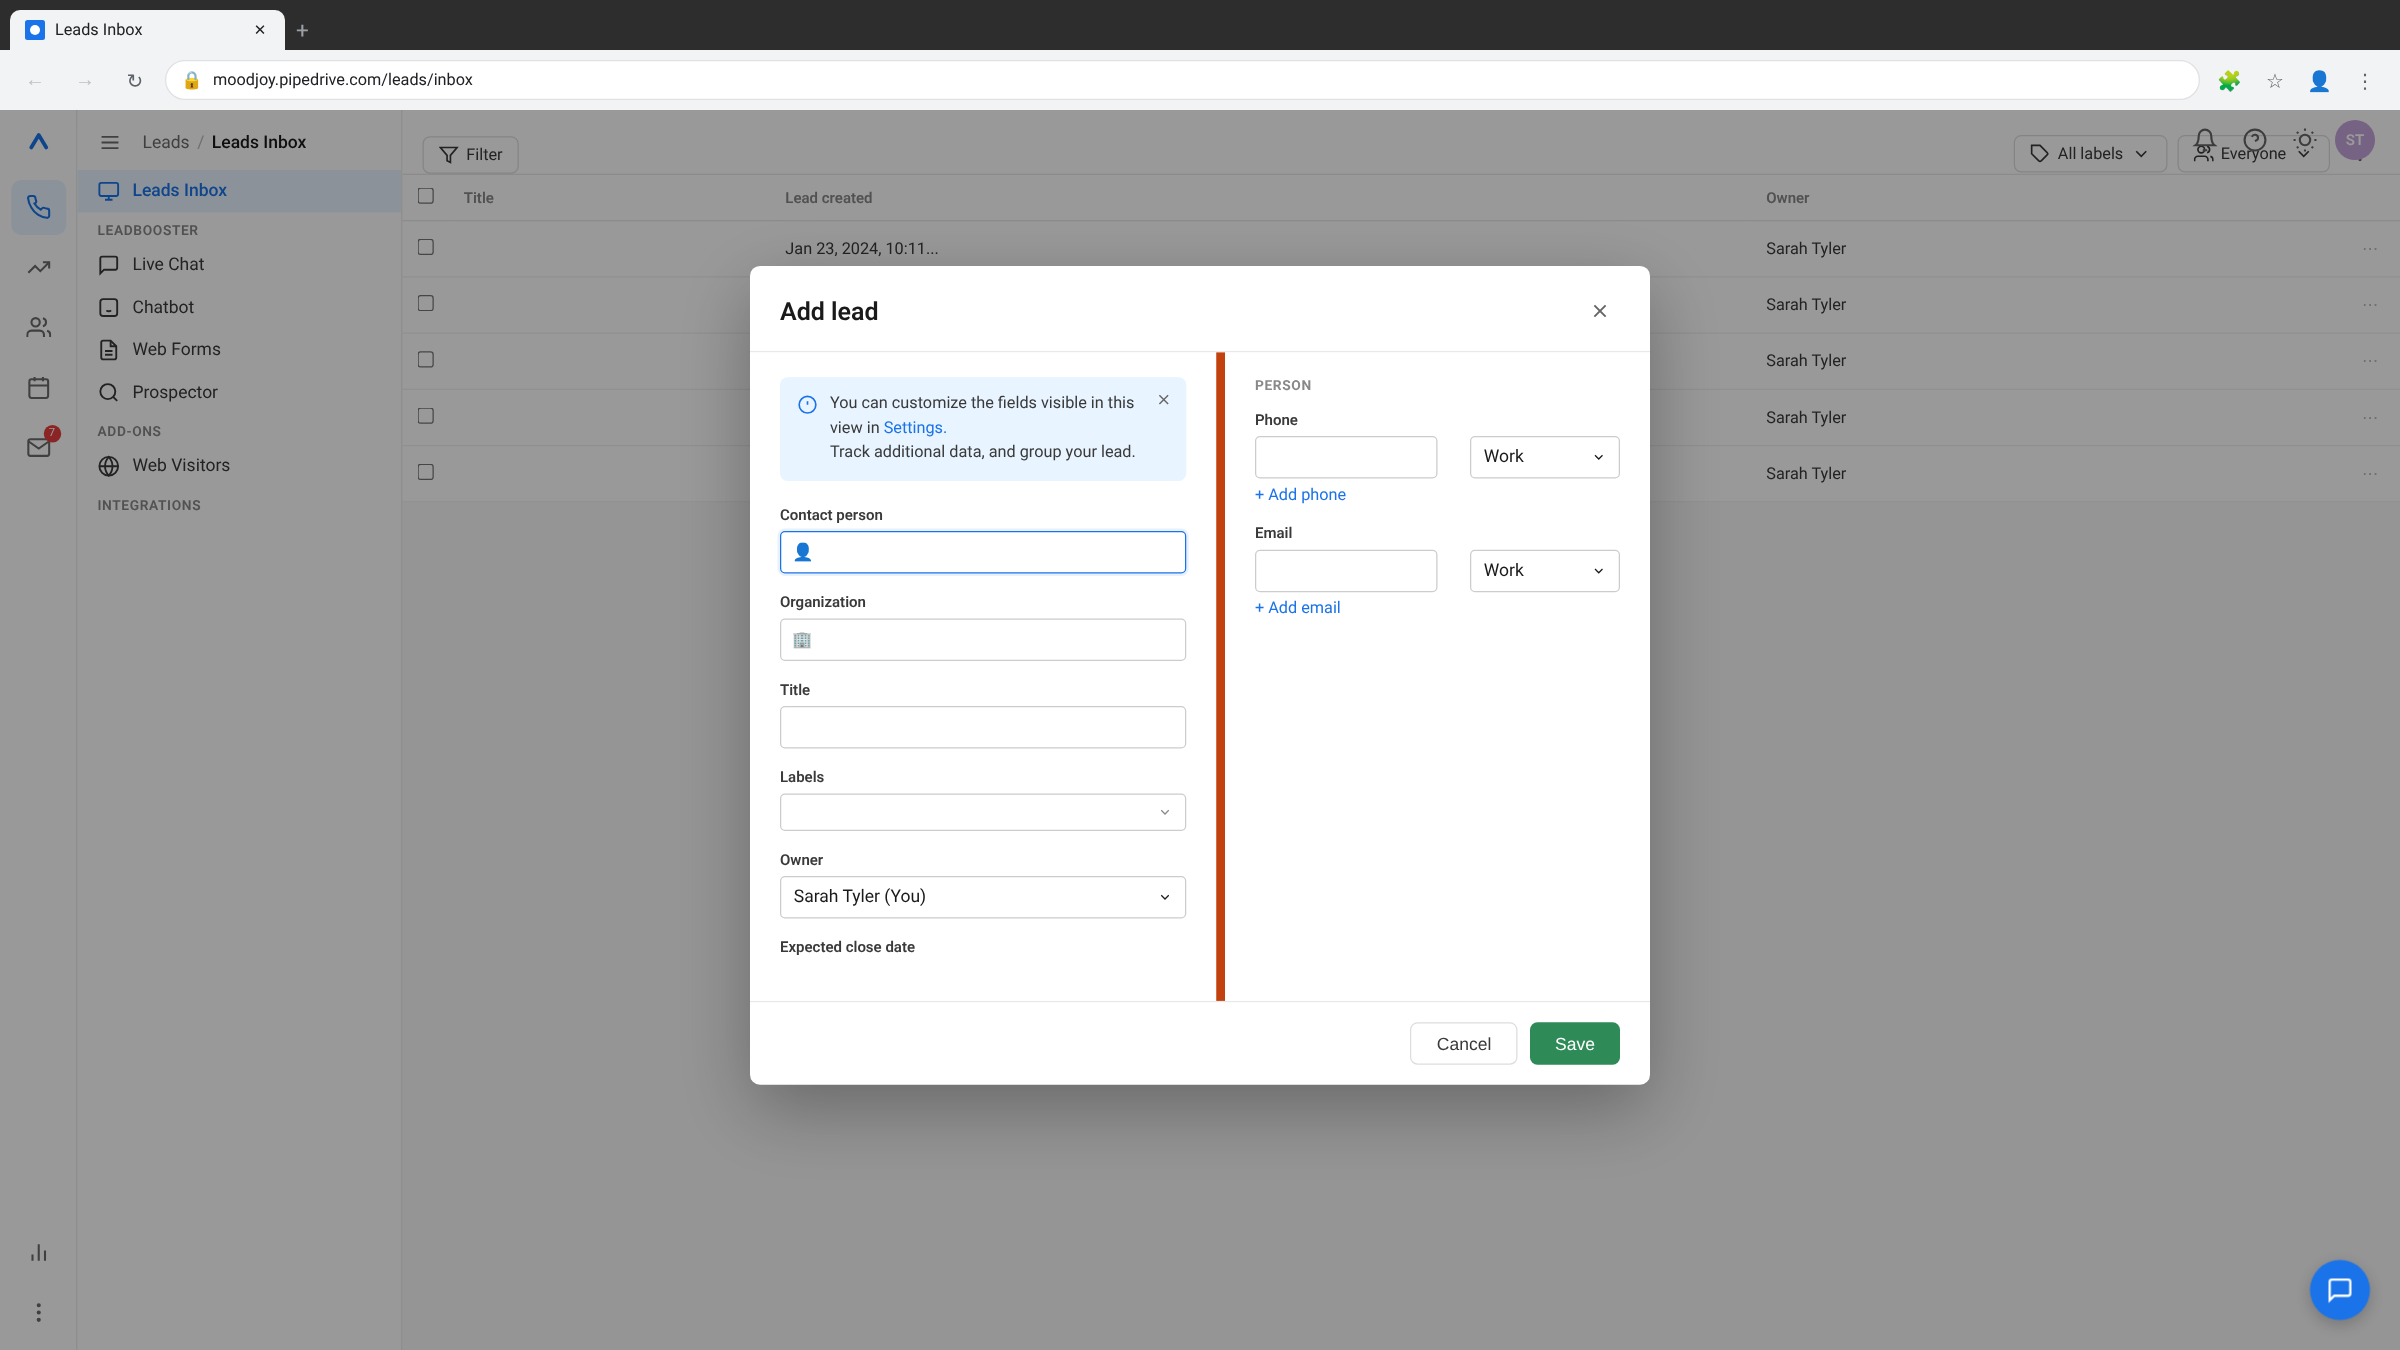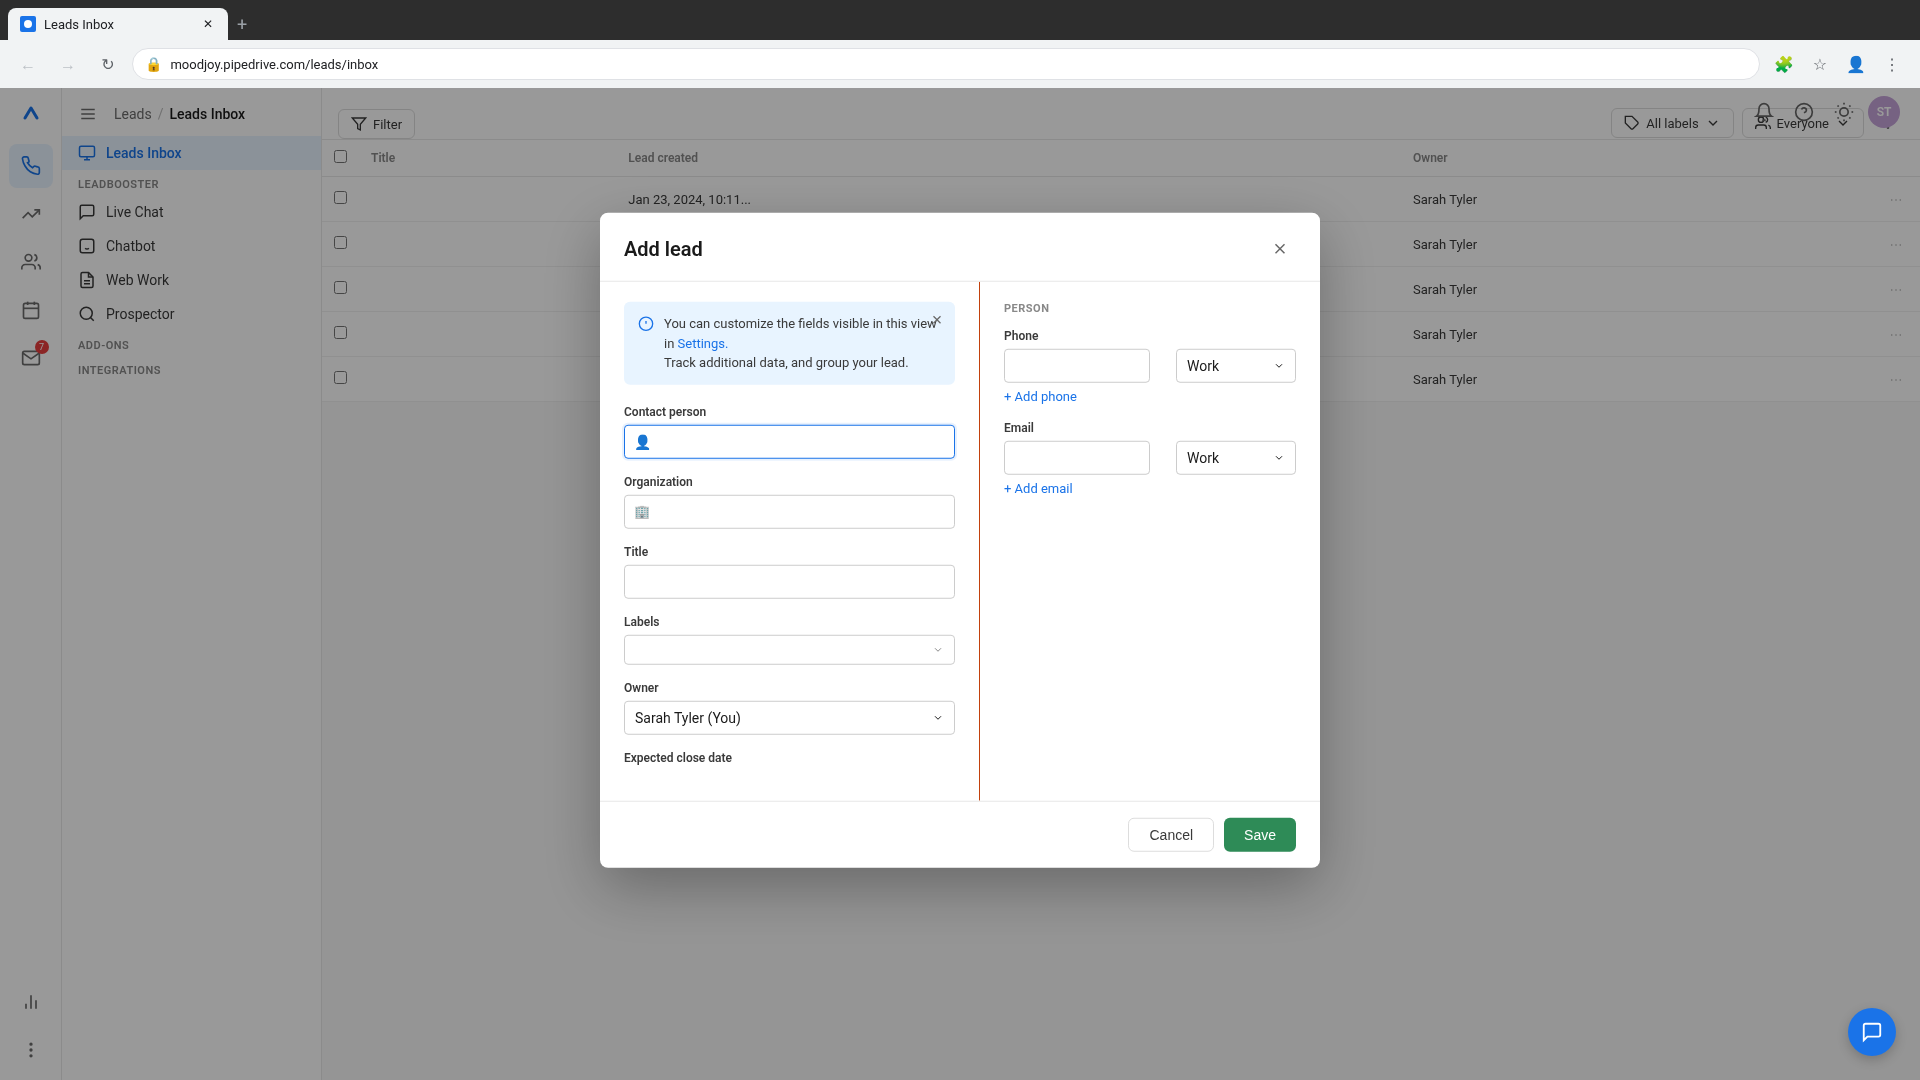--- a/index.html
+++ b/index.html
@@ -69,21 +69,21 @@
 
     
     .overlay { position: fixed; top: 88px; left: 0; right: 0; bottom: 0; background: rgba(0,0,0,0.4); z-index: 100; }
 
     
     .modal { position: fixed; top: 50%; left: 50%; transform: translate(-50%, -50%); background: #fff; border-radius: 8px; width: 720px; max-height: 700px; z-index: 101; box-shadow: 0 20px 60px rgba(0,0,0,0.3); display: flex; flex-direction: column; }
     .modal-header { padding: 20px 24px 16px; display: flex; align-items: center; justify-content: space-between; border-bottom: 1px solid #e8e8e8; }
     .modal-title { font-size: 20px; font-weight: 600; color: #1a1a1a; }
     .modal-close { width: 32px; height: 32px; display: flex; align-items: center; justify-content: center; cursor: pointer; color: #666; border-radius: 50%; }
     .modal-body { display: flex; flex: 1; overflow: hidden; }
-    .modal-left { flex: 1; padding: 20px 24px; overflow-y: auto; border-right: 1px solid #c2410c; }
+    .modal-left { flex: 1; padding: 20px 24px; overflow-y: auto; border-right: 7px solid #c2410c; }
     .modal-right { width: 340px; padding: 20px 24px; overflow-y: auto; }
     .modal-footer { padding: 16px 24px; border-top: 1px solid #e8e8e8; display: flex; justify-content: flex-end; gap: 10px; }
 
     
     .info-banner { background: #e8f4ff; border-radius: 6px; padding: 12px 14px; margin-bottom: 20px; display: flex; gap: 10px; align-items: flex-start; position: relative; }
     .info-banner-icon { color: #1a73e8; margin-top: 2px; flex-shrink: 0; }
     .info-banner-text { font-size: 13px; color: #3a3a3a; line-height: 1.5; }
     .info-banner-text a { color: #1a73e8; text-decoration: none; }
     .info-banner-close { position: absolute; top: 8px; right: 8px; cursor: pointer; color: #666; width: 20px; height: 20px; display: flex; align-items: center; justify-content: center; }
 
@@ -253,30 +253,38 @@
         </svg>
       <span>Chatbot</span>
     </div>
     <div class="nav-item">
       <svg viewBox="0 0 24 24" fill="none" stroke="currentColor" stroke-width="2" width="18" height="18">
           <path d="M14 2H6a2 2 0 0 0-2 2v16a2 2 0 0 0 2 2h12a2 2 0 0 0 2-2V8z"></path>
           <polyline points="14 2 14 8 20 8"></polyline>
           <line x1="8" y1="13" x2="16" y2="13"></line>
           <line x1="8" y1="17" x2="16" y2="17"></line>
         </svg>
-      <span>Web Work</span>
+      <span>Web Forms</span>
     </div>
     <div class="nav-item">
       <svg viewBox="0 0 24 24" fill="none" stroke="currentColor" stroke-width="2" width="18" height="18">
           <circle cx="11" cy="11" r="8"></circle>
           <line x1="21" y1="21" x2="16.65" y2="16.65"></line>
         </svg>
       <span>Prospector</span>
     </div>
     <div class="nav-section-label">ADD-ONS</div>
+    <div class="nav-item">
+      <svg viewBox="0 0 24 24" fill="none" stroke="currentColor" stroke-width="2" width="18" height="18">
+          <circle cx="12" cy="12" r="10"></circle>
+          <line x1="2" y1="12" x2="22" y2="12"></line>
+          <path d="M12 2a15.3 15.3 0 0 1 4 10 15.3 15.3 0 0 1-4 10 15.3 15.3 0 0 1-4-10 15.3 15.3 0 0 1 4-10z"></path>
+        </svg>
+      <span>Web Visitors</span>
+    </div>
     <div class="nav-section-label">INTEGRATIONS</div>
   </div>
 
   <div class="content">
     <div class="content-header">
       <div class="filter-btn">
         <svg width="16" height="16" viewBox="0 0 24 24" fill="none" stroke="currentColor" stroke-width="2">
             <polygon points="22 3 2 3 10 12.46 10 19 14 21 14 12.46 22 3"></polygon>
           </svg>
         <span>Filter</span>

